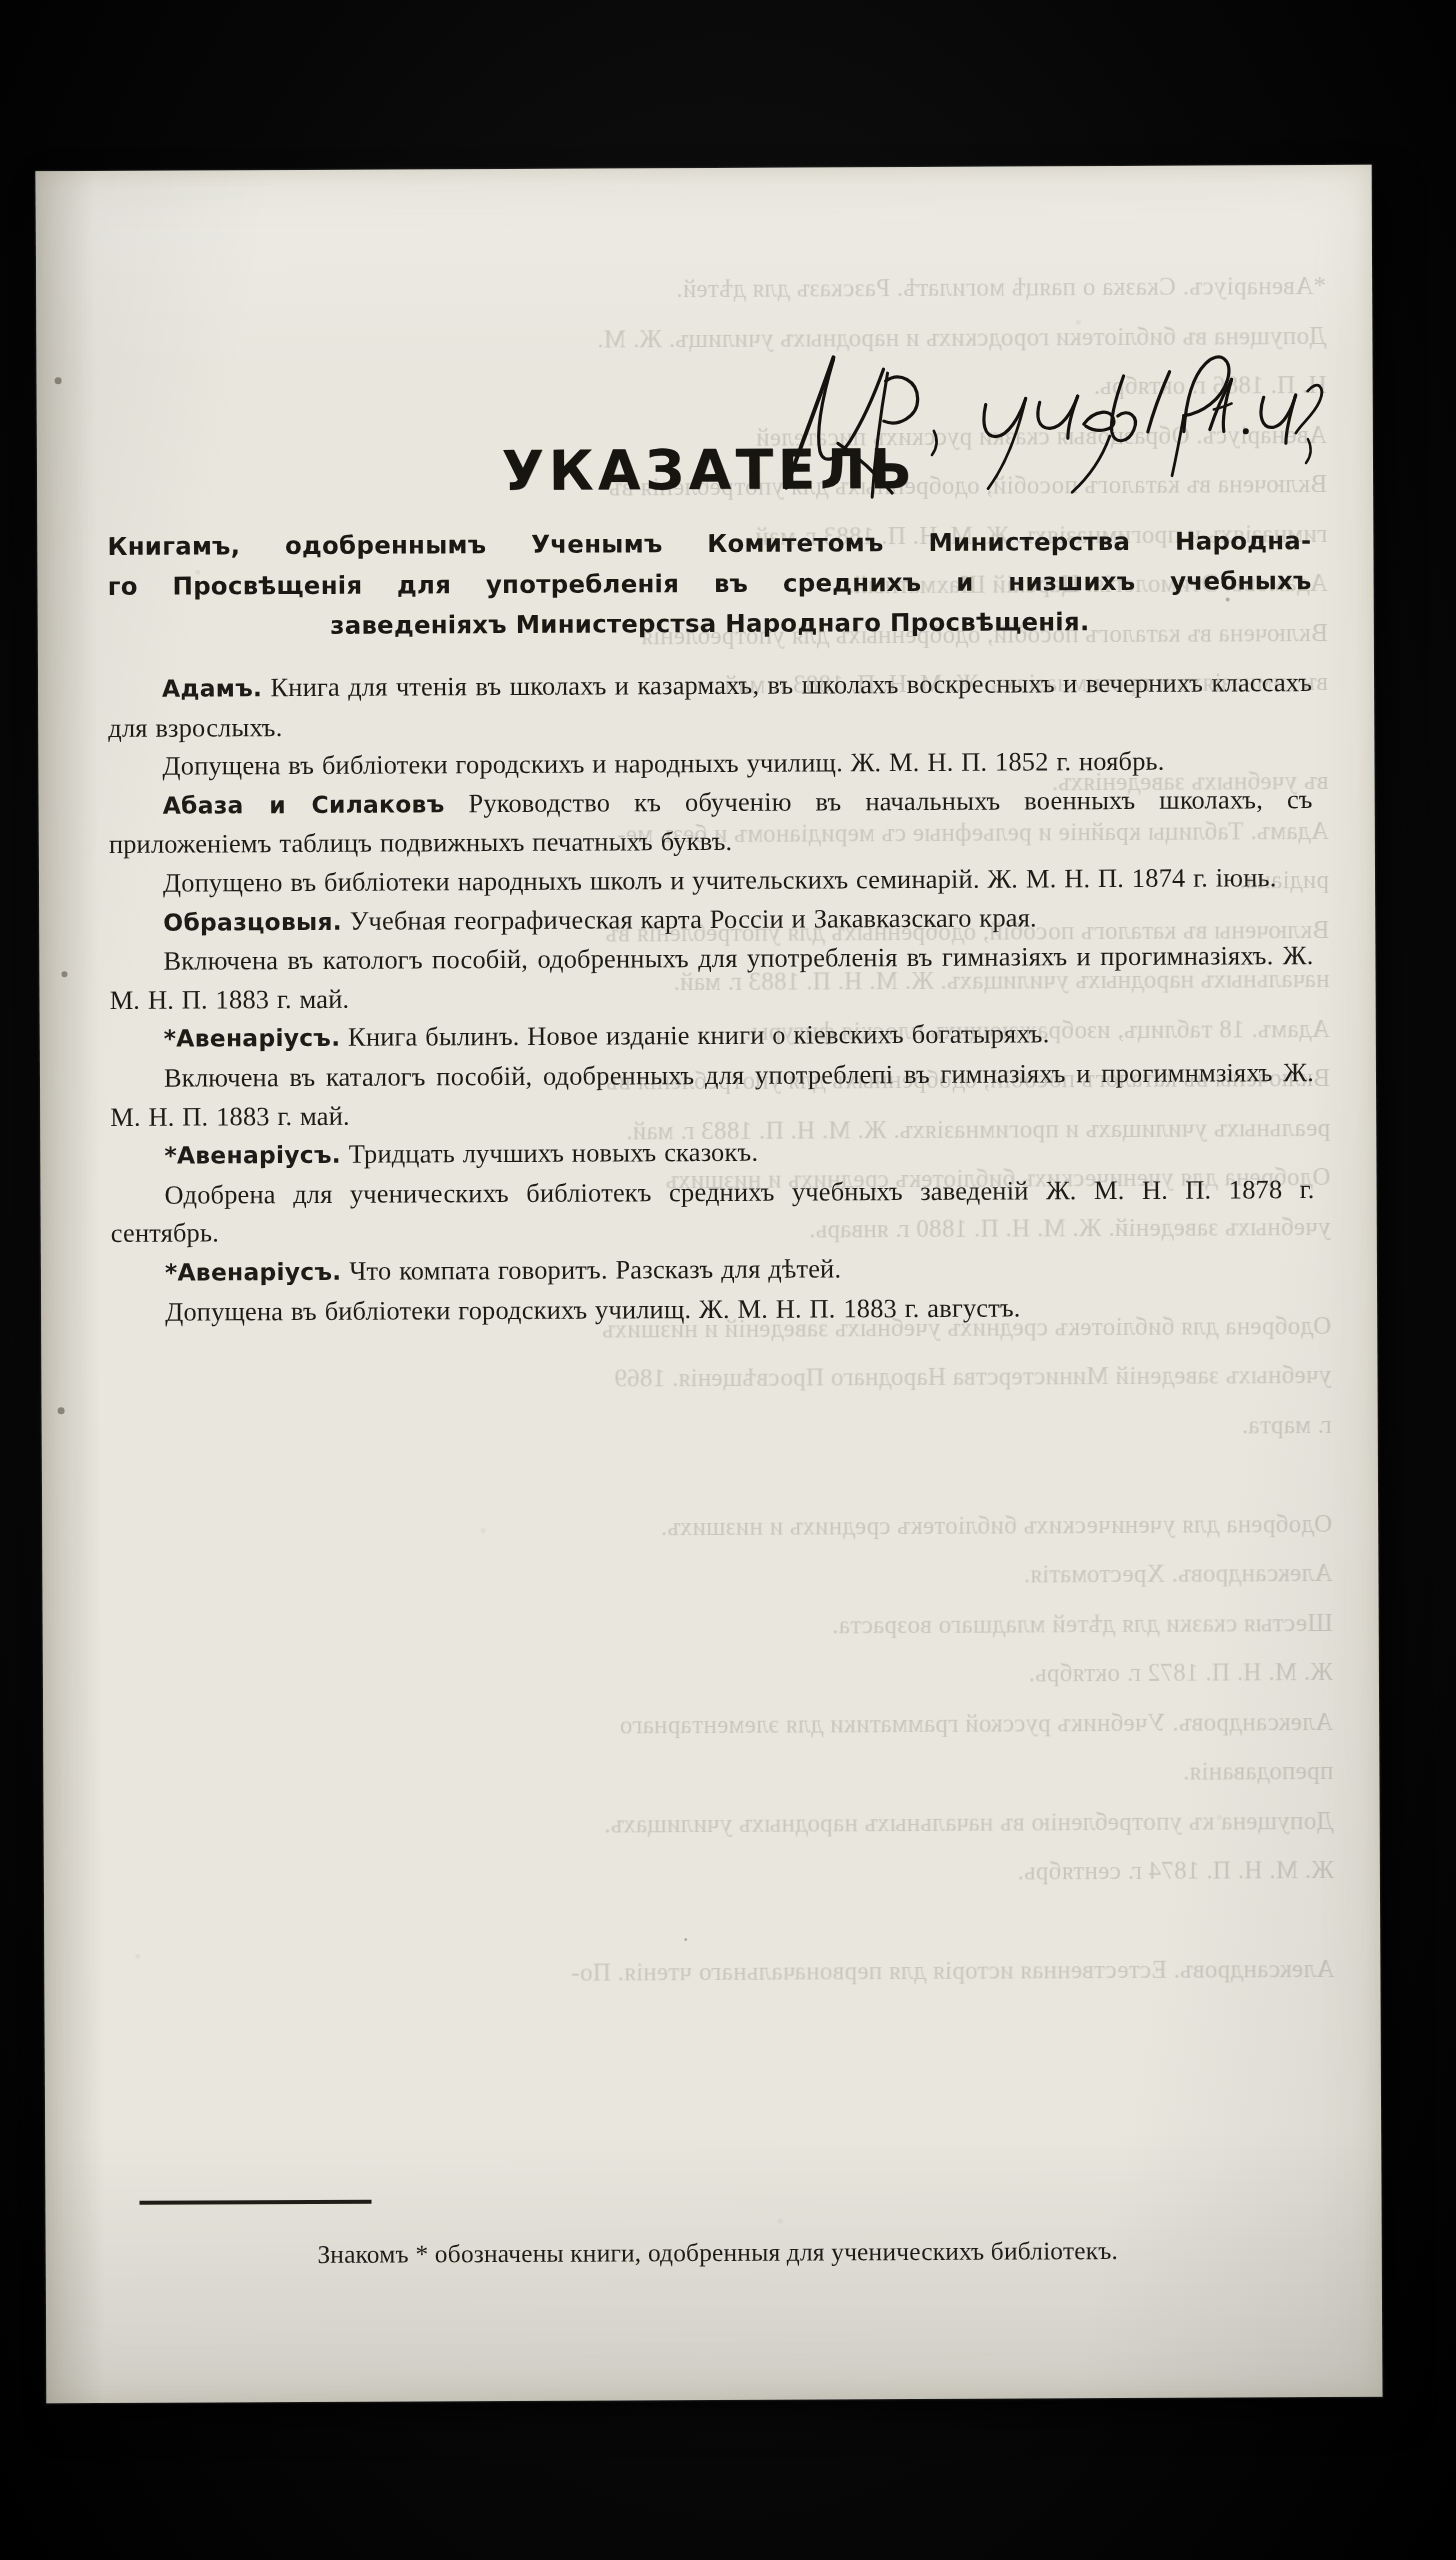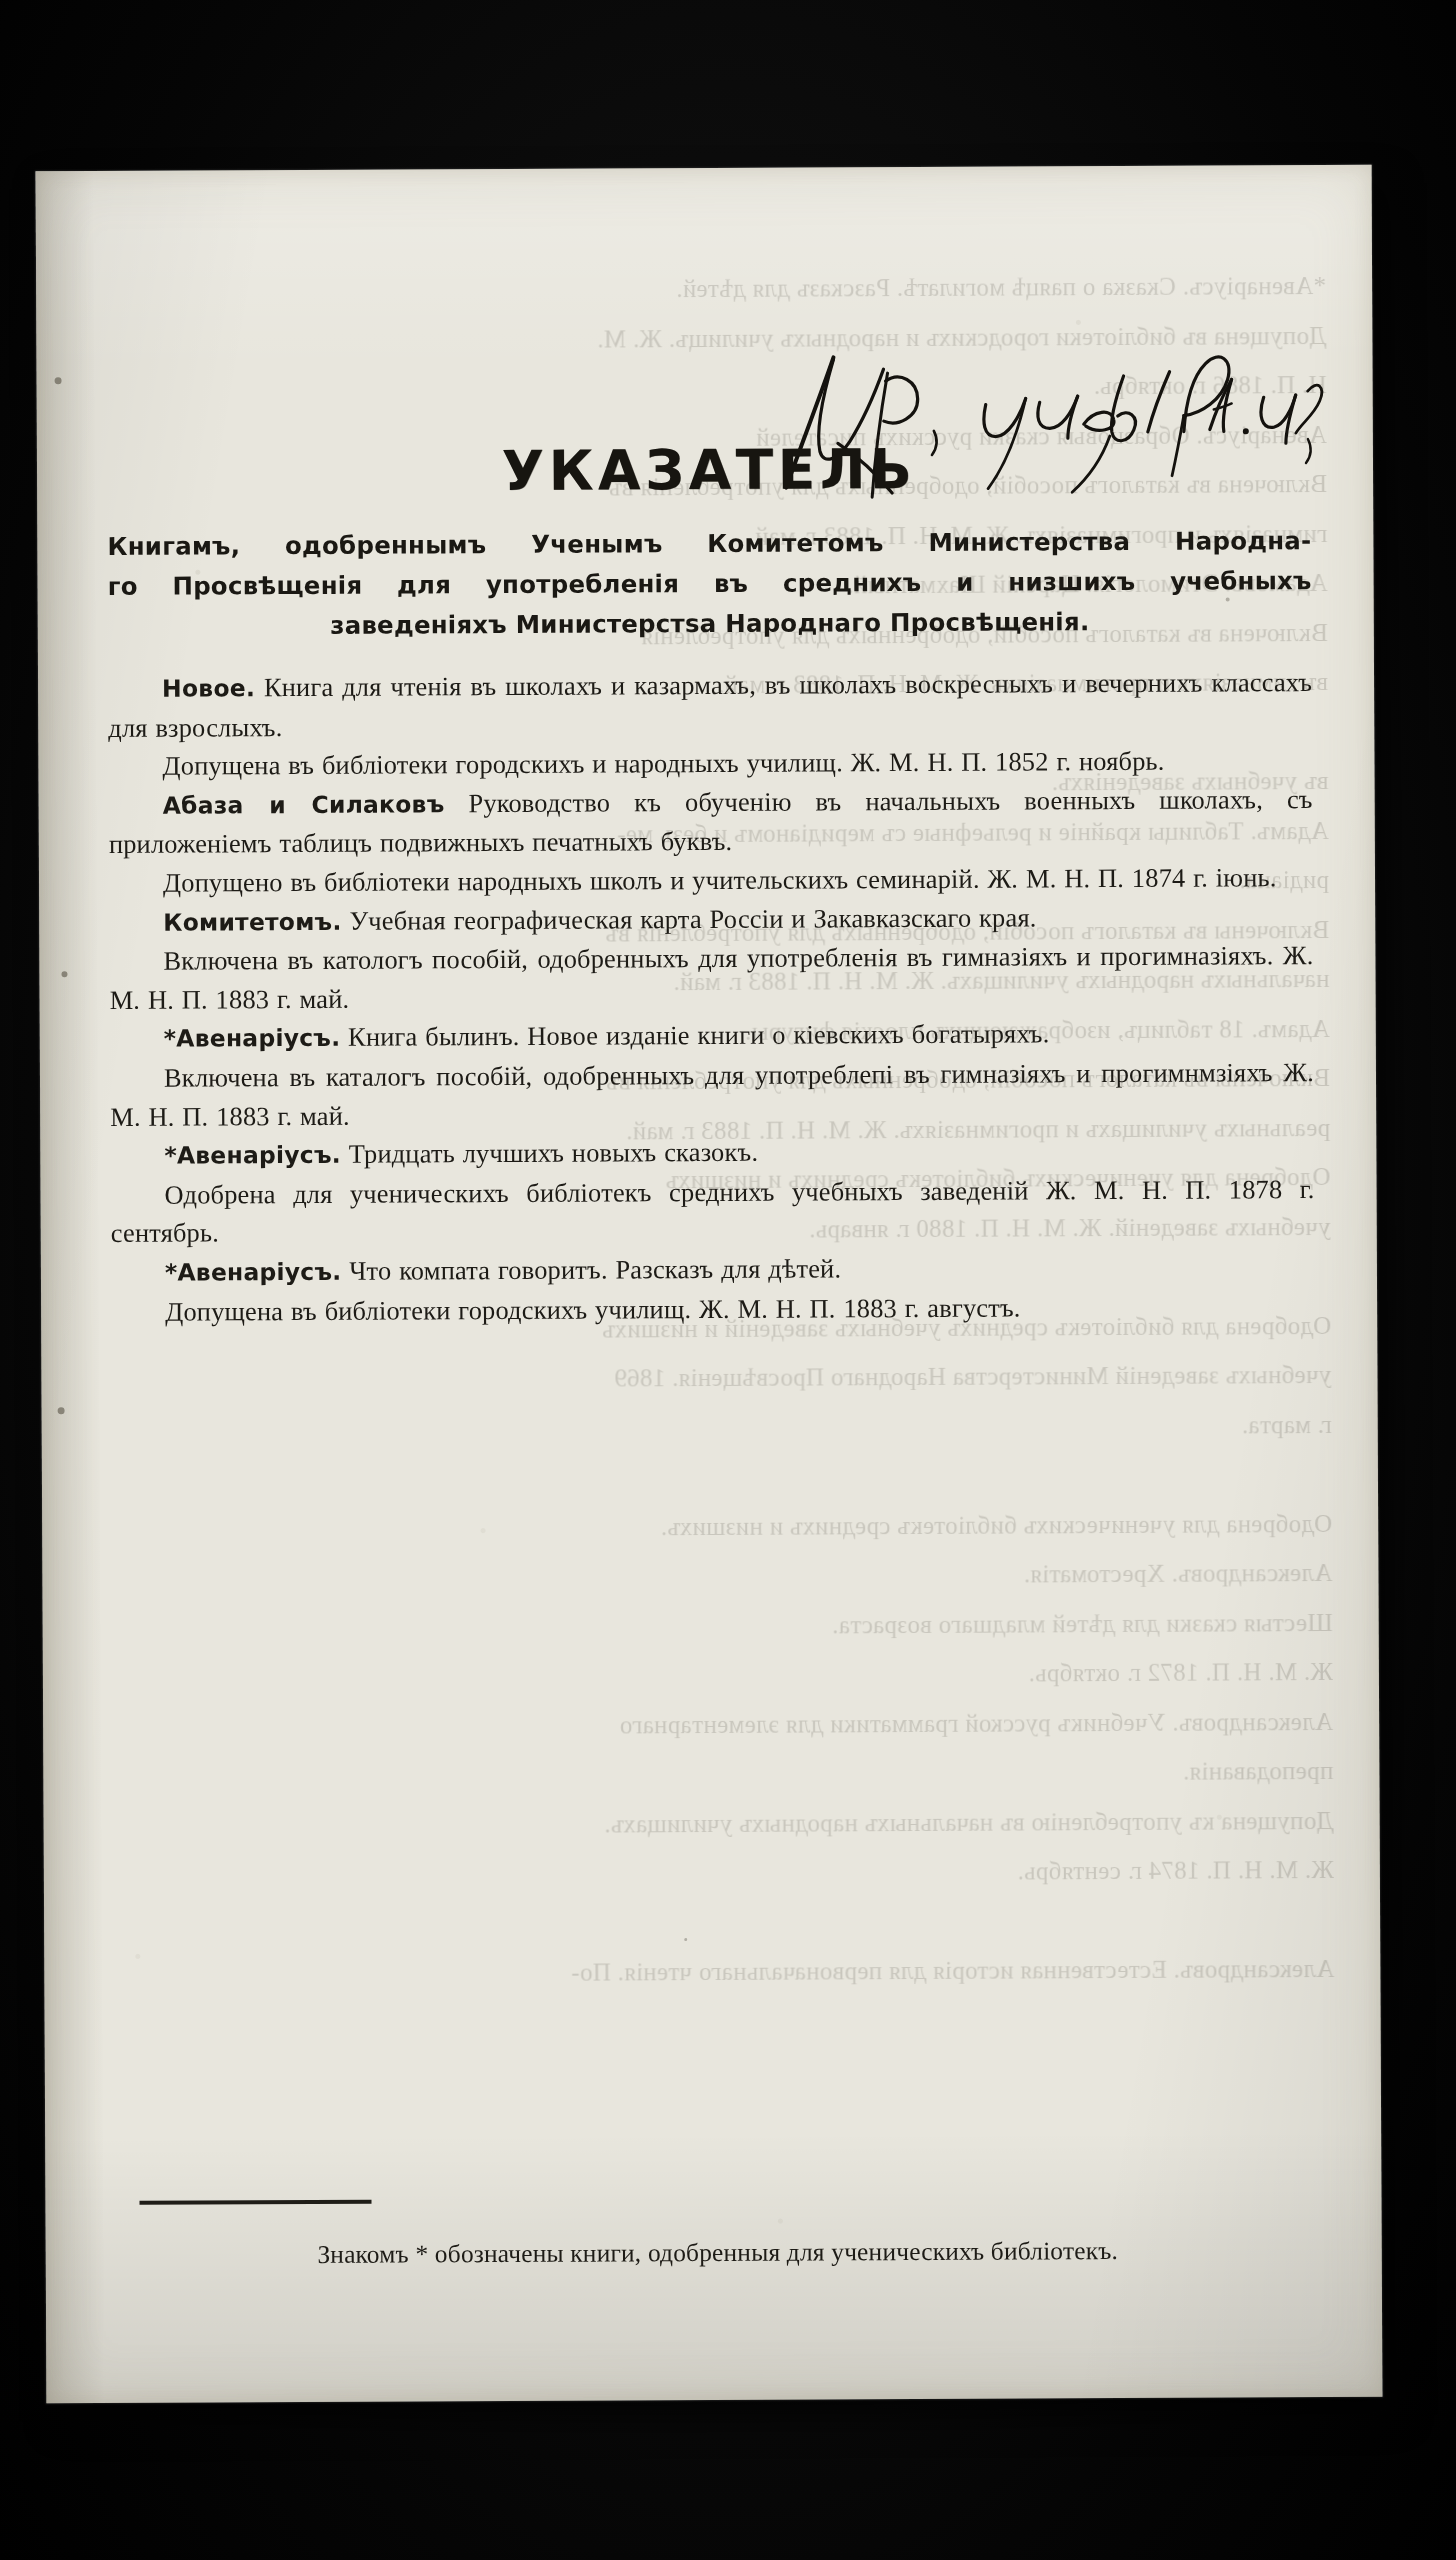--- a/index.html
+++ b/index.html
@@ -265,25 +265,25 @@
 
     <h1 class="title-main">УКАЗАТЕЛЬ</h1>
 
     <div class="subtitle">
       <span class="sub-line l1">Книгамъ, одобреннымъ Ученымъ Комитетомъ Министерства Народна-</span>
       <span class="sub-line l2">го Просвѣщенія для употребленія въ среднихъ и низшихъ учебныхъ</span>
       <span class="sub-line l3">заведеніяхъ Министерстsа Народнаго Просвѣщенія.</span>
     </div>
 
     <div id="entry-list">
-        <p class="entry"><span class="lemma">Новое.</span><span> Книга для чтенія въ школахъ и казармахъ, въ школахъ воскресныхъ и вечернихъ классахъ для взрослыхъ.</span></p>
+        <p class="entry"><span class="lemma">Адамъ.</span><span> Книга для чтенія въ школахъ и казармахъ, въ школахъ воскресныхъ и вечернихъ классахъ для взрослыхъ.</span></p>
         <p class="entry"><span>Допущена въ библіотеки городскихъ и народныхъ училищ. Ж. М. Н. П. 1852 г. ноябрь.</span></p>
         <p class="entry"><span class="lemma">Абаза и Силаковъ</span><span> Руководство къ обученію въ начальныхъ военныхъ школахъ, съ приложеніемъ таблицъ подвижныхъ печатныхъ буквъ.</span></p>
         <p class="entry"><span>Допущено въ библіотеки народныхъ школъ и учительскихъ семинарій. Ж. М. Н. П. 1874 г. іюнь.</span></p>
-        <p class="entry"><span class="lemma">Комитетомъ.</span><span> Учебная географическая карта Россіи и Закавказскаго края.</span></p>
+        <p class="entry"><span class="lemma">Образцовыя.</span><span> Учебная географическая карта Россіи и Закавказскаго края.</span></p>
         <p class="entry"><span>Включена въ катологъ пособій, одобренныхъ для употребленія въ гимназіяхъ и прогимназіяхъ. Ж. М. Н. П. 1883 г. май.</span></p>
         <p class="entry"><span class="lemma">*Авенаріусъ.</span><span> Книга  былинъ. Новое изданіе книги о кіевскихъ богатыряхъ.</span></p>
         <p class="entry"><span>Включена въ каталогъ пособій, одобренныхъ для употреблепі  въ гимназіяхъ и прогимнмзіяхъ Ж. М. Н. П. 1883 г. май.</span></p>
         <p class="entry"><span class="lemma">*Авенаріусъ.</span><span> Тридцать лучшихъ новыхъ сказокъ.</span></p>
         <p class="entry"><span>Одобрена для ученическихъ библіотекъ среднихъ учебныхъ заведеній Ж. М. Н. П. 1878 г. сентябрь.</span></p>
         <p class="entry"><span class="lemma">*Авенаріусъ.</span><span> Что компата говоритъ. Разсказъ для дѣтей.</span></p>
         <p class="entry"><span>Допущена въ библіотеки городскихъ училищ. Ж. М. Н. П. 1883 г. августъ.</span></p>
       </div>
   </div>
 

